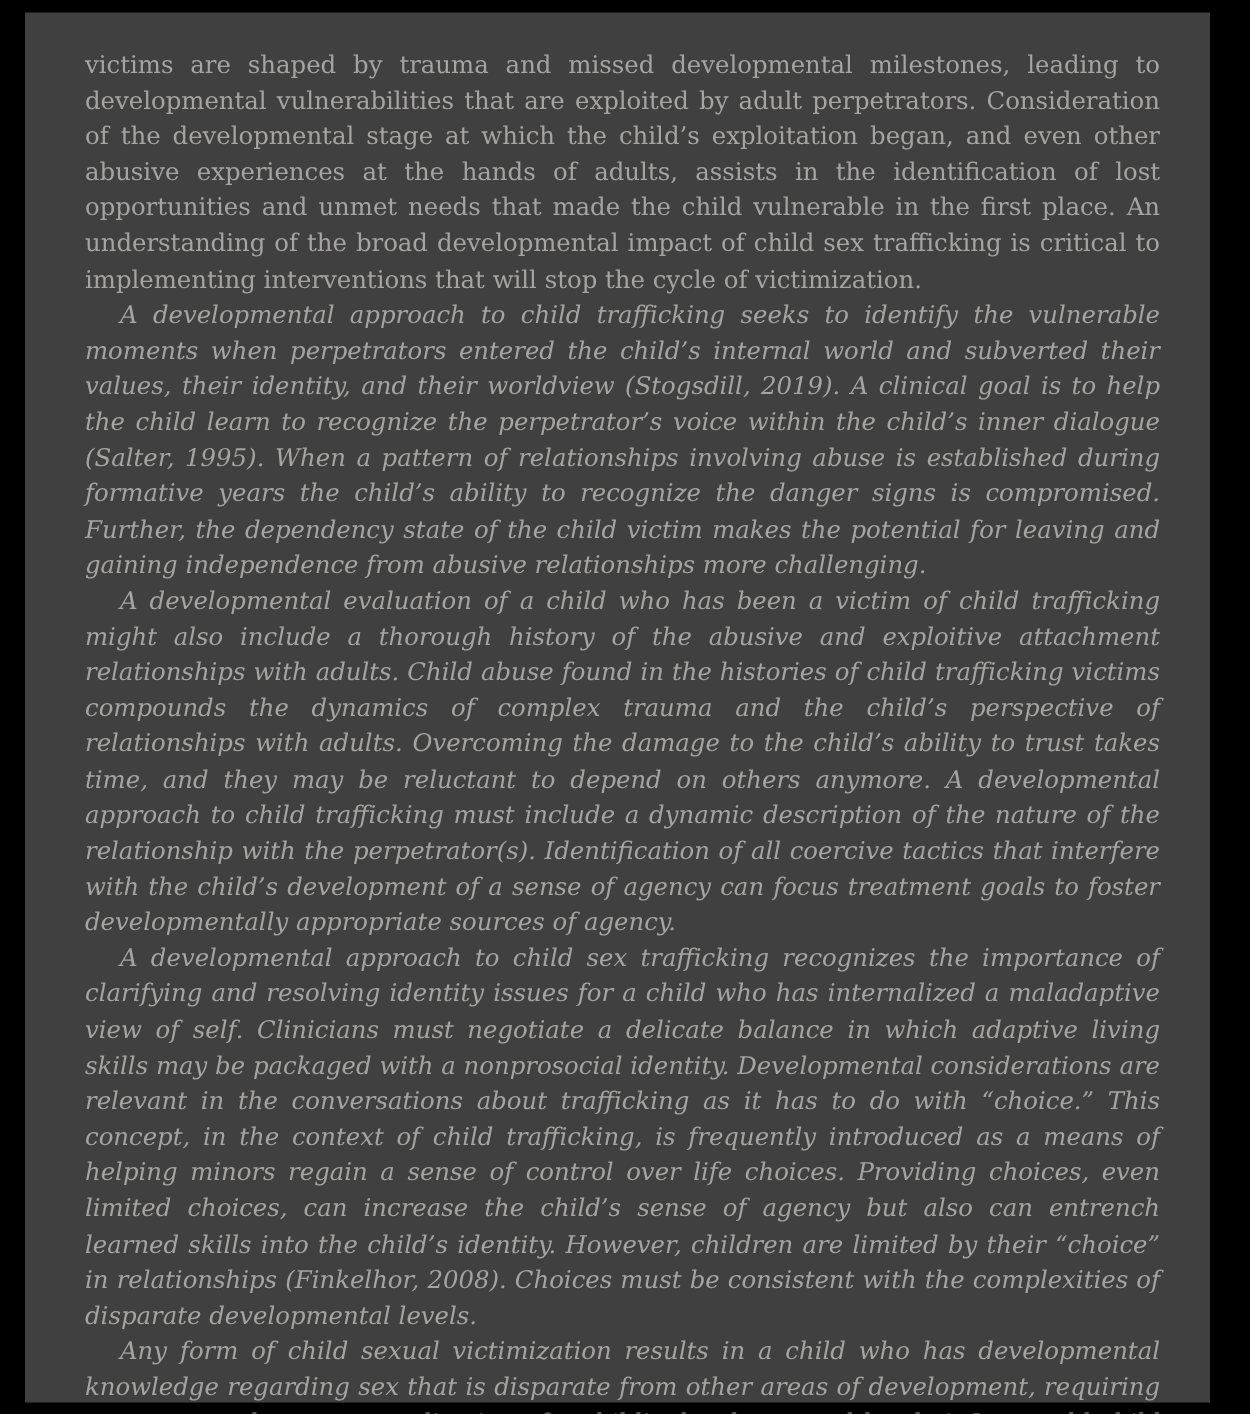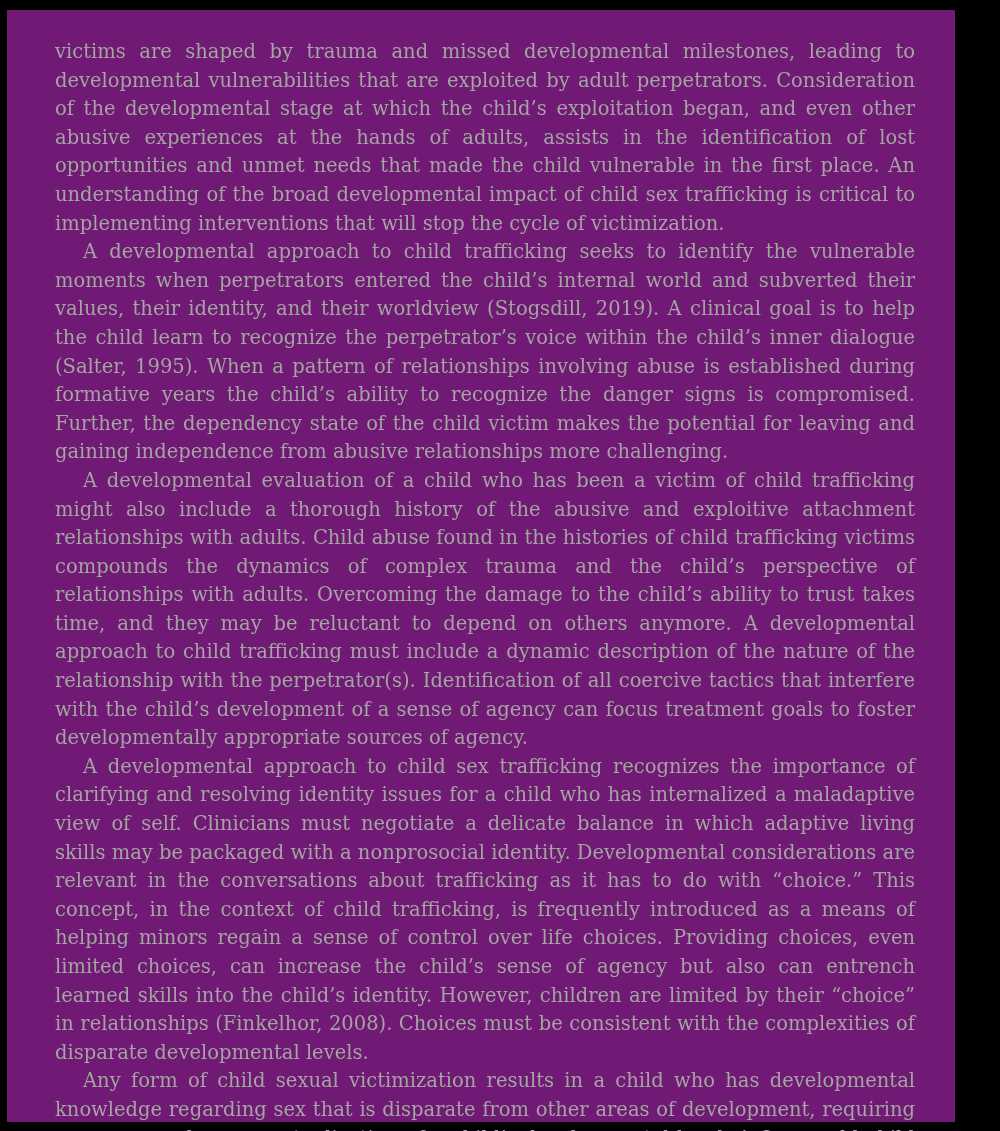--- a/index.html
+++ b/index.html
@@ -9,44 +9,45 @@
   }
   .viewport {
     position: relative;
     width: 1000px;
     height: 1131px;
     background: #000000;
     overflow: hidden;
   }
   .reading-panel {
     position: absolute;
-    left: 7px;
+    left: 20px;
     top: 10px;
     width: 948px;
     height: 1112px;
-    background: #701a75;
+    background: #404040;
   }
   .text-column {
     position: absolute;
     left: 48px;   
     top: 28px;
     width: 860px;
     font-family: "DejaVu Serif", "Liberation Serif", serif;
     font-size: 19.5px;
     line-height: 28.6px;
     color: #a5a4a2;
     text-align: justify;
     text-rendering: optimizeLegibility;
   }
   .text-column p {
     margin: 0;
     padding: 0;
   }
   .text-column p.indented {
     text-indent: 28px;
+    font-style: italic;
   }
 </style>
 </head>
 <body>
 
 <div class="viewport">
   <div class="reading-panel">
     <div class="text-column">
       <p>victims are shaped by trauma and missed developmental milestones, leading to developmental vulnerabilities that are exploited by adult perpetrators. Consideration of the developmental stage at which the child’s exploitation began, and even other abusive experiences at the hands of adults, assists in the identification of lost opportunities and unmet needs that made the child vulnerable in the first place. An understanding of the broad developmental impact of child sex trafficking is critical to implementing interventions that will stop the cycle of victimization.</p>
       <p class="indented">A developmental approach to child trafficking seeks to identify the vulnerable moments when perpetrators entered the child’s internal world and subverted their values, their identity, and their worldview (Stogsdill, 2019). A clinical goal is to help the child learn to recognize the perpetrator’s voice within the child’s inner dialogue (Salter, 1995). When a pattern of relationships involving abuse is established during formative years the child’s ability to recognize the danger signs is compromised. Further, the dependency state of the child victim makes the potential for leaving and gaining independence from abusive relationships more challenging.</p>

